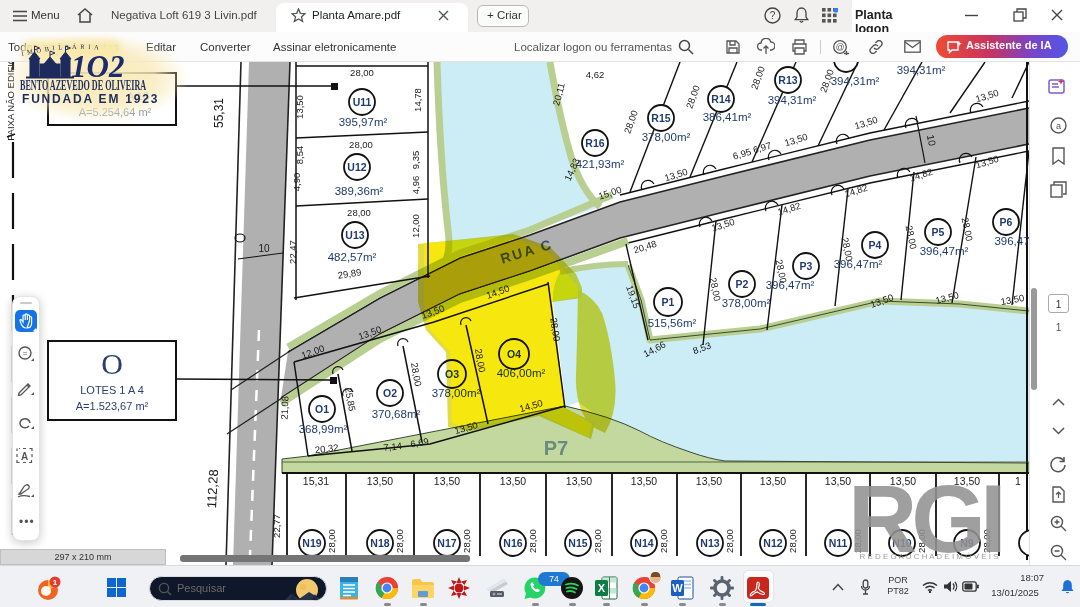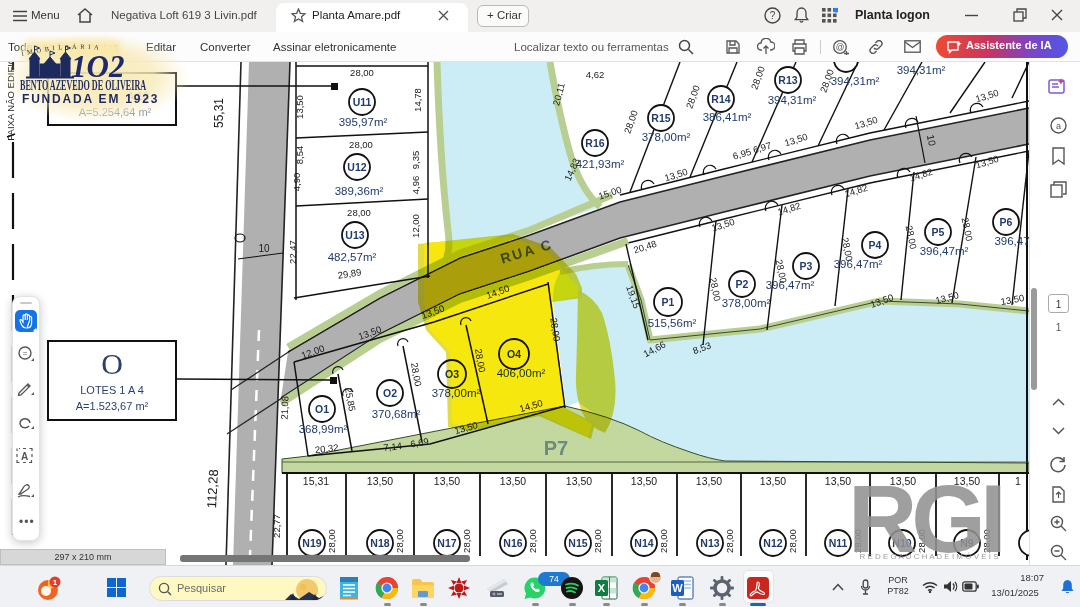--- a/index.html
+++ b/index.html
@@ -1,17 +1,17 @@
 <!DOCTYPE html>
 <html><head><meta charset="utf-8">
 <style>
 * { margin:0; padding:0; box-sizing:border-box; }
 html,body { width:1080px; height:607px; overflow:hidden; font-family:"Liberation Sans", sans-serif; }
 .abs { position:absolute; }
-#tabbar { position:absolute; left:0; top:0; width:1080px; height:32px; background:#f1f0ee; }
+#tabbar { position:absolute; left:0; top:0; width:852px; height:32px; background:#f1f0ee; }
 #toolbar { position:absolute; left:0; top:32px; width:1080px; height:30px; background:#fcfcfc; border-bottom:1px solid #e2e2e2; }
 #content { position:absolute; left:0; top:62px; width:1080px; height:503px; background:#fff; }
 #taskbar { position:absolute; left:0; top:565px; width:1080px; height:42px; background:#eff1f4; border-top:1px solid #d9d9d9; }
 .ttext { position:absolute; font-size:11.5px; color:#333; top:9px; }
 </style></head>
 <body>
 
 <div id="tabbar">
  <svg class="abs" style="left:13px;top:10px" width="14" height="12">
       <path d="M0,1.5 H14 M0,6 H14 M0,10.5 H14" stroke="#444" stroke-width="1.6"></path>
@@ -61,21 +61,21 @@
  <svg class="abs" style="left:1051px;top:9px" width="12" height="12">
       <path d="M1,1 L11,11 M11,1 L1,11" stroke="#444" stroke-width="1.4"></path>
     </svg>
 </div>
 
 <div id="toolbar">
  <div class="ttext" style="left:8px">Todas as ferramentas</div>
  <div class="ttext" style="left:146px">Editar</div>
  <div class="ttext" style="left:200px">Converter</div>
  <div class="ttext" style="left:273px">Assinar eletronicamente</div>
- <div class="ttext" style="left:514px;color:#555">Localizar texto ou ferramentas</div>
+ <div class="ttext" style="left:514px;color:#555">Localizar logon ou ferramentas</div>
  <svg class="abs" style="left:678px;top:7px" width="16" height="16">
       <circle cx="6.5" cy="6.5" r="5" fill="none" stroke="#444" stroke-width="1.5"></circle>
       <path d="M10.5,10.5 L15,15" stroke="#444" stroke-width="1.5"></path>
     </svg>
  <svg class="abs" style="left:725px;top:7px" width="16" height="16">
       <path d="M2,2 H11 L14,5 V14 H2 Z M5,2 V6 H10 V2 M4,14 V9 H12 V14" fill="none" stroke="#555" stroke-width="1.3"></path>
     </svg>
  <svg class="abs" style="left:757px;top:6px" width="18" height="17">
       <path d="M5,12 H4 a3.5,3.5 0 0 1 0,-7 a5,5 0 0 1 9.8,-1 a4,4 0 0 1 .2,8 h-1" fill="none" stroke="#555" stroke-width="1.3"></path>
       <path d="M9,16 V8 M6.5,10.5 L9,8 L11.5,10.5" fill="none" stroke="#555" stroke-width="1.3"></path>
@@ -479,21 +479,21 @@
       <circle cx="10" cy="15" r="5" fill="#fff8ee"></circle>
    <circle cx="19" cy="6" r="5.5" fill="#e33e2b"></circle>
       <text x="19" y="9" font-size="8" fill="#fff" text-anchor="middle" font-weight="bold">1</text>
  </svg>
  <svg class="abs" style="left:107px;top:12px" width="19" height="19">
   <rect x="0" y="0" width="9" height="9" fill="#0e67cf"></rect>
       <rect x="10" y="0" width="9" height="9" fill="#0e67cf"></rect>
   <rect x="0" y="10" width="9" height="9" fill="#0e67cf"></rect>
       <rect x="10" y="10" width="9" height="9" fill="#0e67cf"></rect>
  </svg>
- <div class="abs" style="left:149px;top:10px;width:178px;height:25px;background:#fef9c3;border:1px solid #dcdcdc;border-radius:13px;overflow:hidden">
+ <div class="abs" style="left:149px;top:10px;width:178px;height:25px;background:#0f172a;border:1px solid #dcdcdc;border-radius:13px;overflow:hidden">
    <svg class="abs" style="left:8px;top:5px" width="14" height="14">
         <circle cx="6" cy="6" r="4.6" fill="none" stroke="#555" stroke-width="1.4"></circle>
         <path d="M9.5,9.5 L13,13" stroke="#555" stroke-width="1.4"></path>
       </svg>
    <div class="abs" style="left:27px;top:5px;font-size:11px;color:#6a6a6a">Pesquisar</div>
    <svg class="abs" style="right:0;top:0" width="45" height="25">
         <circle cx="26" cy="13" r="11" fill="#f3c96e"></circle>
         <circle cx="22" cy="10" r="3" fill="#eebf56"></circle>
         <path d="M2,25 L10,17 L18,22 L28,15 L38,21 L45,18 V25 Z" fill="#27324e"></path>
         <path d="M8,25 l4,-9 4,9 Z M30,25 l4,-8 4,8 Z" fill="#1d2640"></path>

